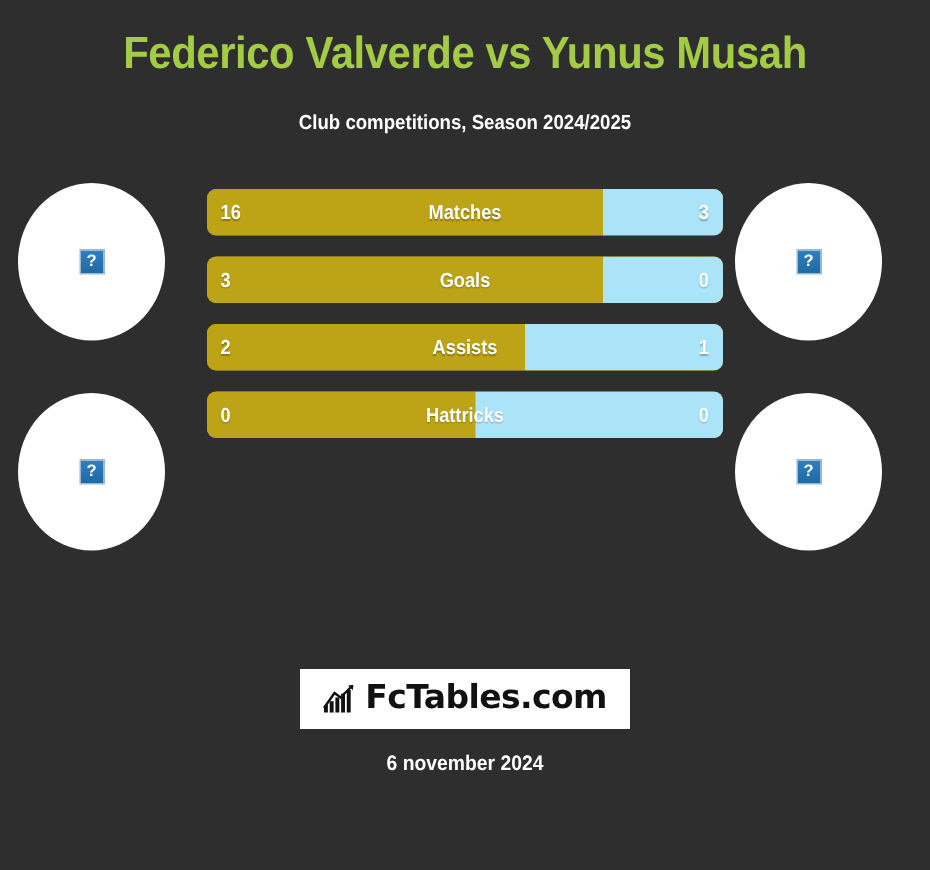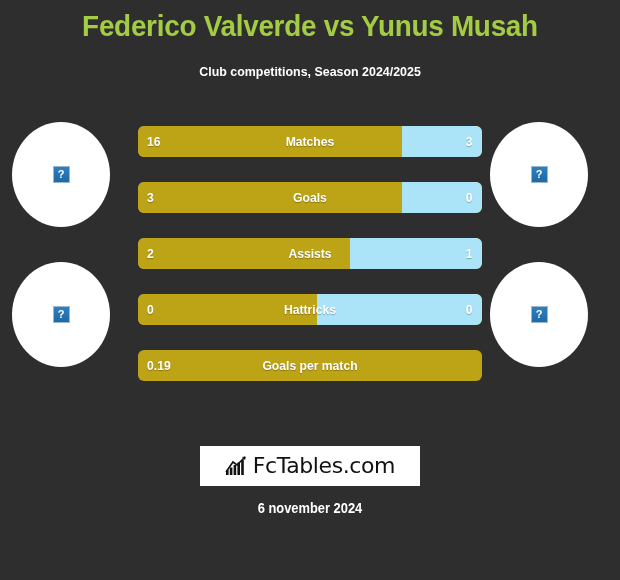--- a/index.html
+++ b/index.html
@@ -11,21 +11,21 @@
     width: 620px;
     height: 580px;
     background: #2e2e2e;
     font-family: "Liberation Sans", sans-serif;
     overflow: hidden;
     position: relative;
   }
 
   
   .header {
-    padding-top: 6px;
+    padding-top: 16px;
     text-align: center;
   }
   .title {
     color: #a4cb44;
     font-size: 30px;
     font-weight: bold;
     letter-spacing: -0.3px;
     line-height: 40px;
     transform: scaleX(0.93);
     transform-origin: center;
@@ -74,21 +74,21 @@
   
   .stats {
     position: absolute;
     left: 138px;
     top: 126px;
     width: 344px;
   }
   .row {
     position: relative;
     height: 31px;
-    margin-bottom: 25px;
+    margin-bottom: 14px;
     border-radius: 6px;
     overflow: hidden;
     background: #bda316;
     display: flex;
   }
   .seg-home {
     background: #bda316;
     height: 100%;
   }
   .seg-away {
@@ -141,21 +141,21 @@
     gap: 6px;
   }
   .logo-icon {
     width: 22px;
     height: 20px;
     display: block;
   }
   .logo-text {
     color: #111111;
     font-size: 22px;
-    font-weight: normal;
+    font-weight: bold;
     letter-spacing: -0.4px;
     font-family: "DejaVu Sans", sans-serif;
     line-height: 22px;
   }
 
   
   .date {
     position: absolute;
     left: 0;
     top: 500px;
@@ -210,25 +210,20 @@
       <span class="val-home">2</span>
       <span class="val-away">1</span>
       <span class="label">Assists</span>
     </div>
     <div class="row">
       <div class="seg-home" style="width: 52%;"></div>
       <div class="seg-away"></div>
       <span class="val-home">0</span>
       <span class="val-away">0</span>
       <span class="label">Hattricks</span>
-    </div>
-    <div class="row single">
-      <div class="seg-home" style="width: 100%;"></div>
-      <span class="val-home">0.19</span>
-      <span class="label">Goals per match</span>
     </div>
   </div>
 
 <div class="logo">
   <svg class="logo-icon" viewBox="0 0 22 20">
     <path d="M1 16 L8 6 L12 9 L20 1" stroke="#111111" stroke-width="1.6" fill="none"></path>
     <path d="M17 1 L20.6 0.6 L20.2 4.2 Z" fill="#111111"></path>
     <rect x="1" y="14" width="2.6" height="5" fill="#111111"></rect>
     <rect x="4.8" y="11.5" width="2.6" height="7.5" fill="#111111"></rect>
     <rect x="8.6" y="9" width="2.6" height="10" fill="#111111"></rect>

